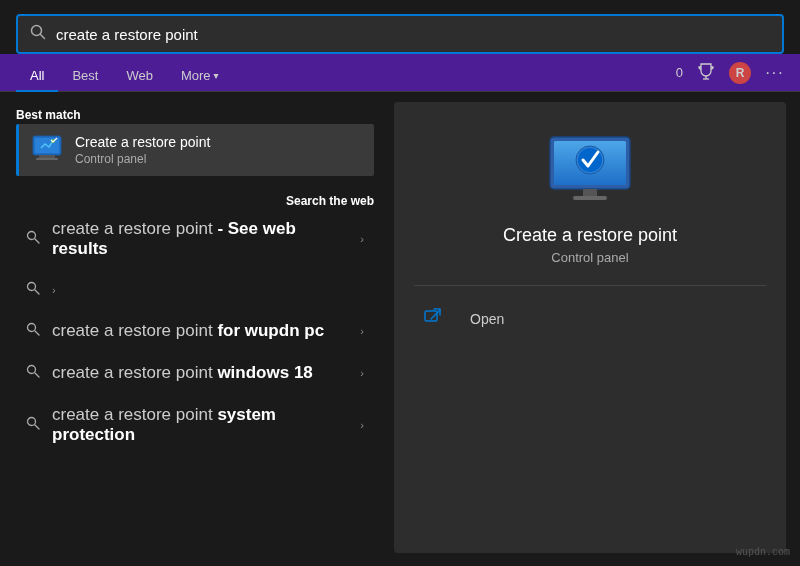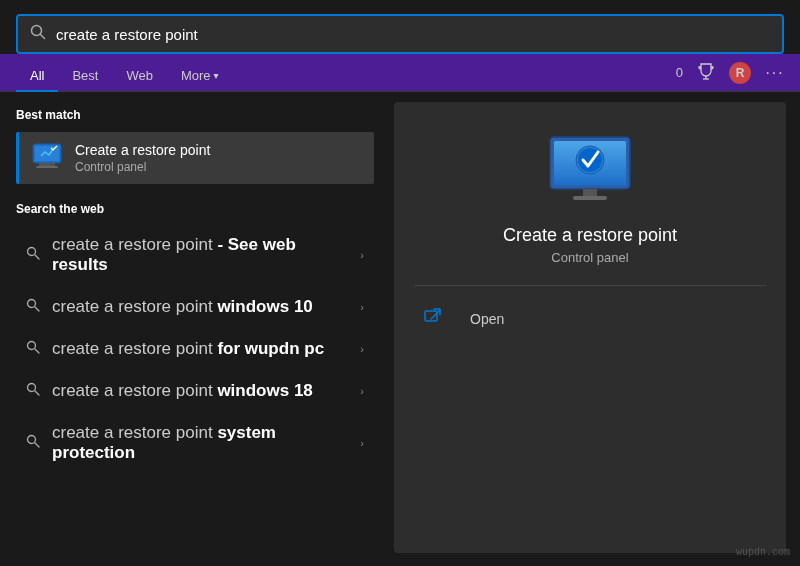--- a/index.html
+++ b/index.html
@@ -102,21 +102,21 @@
       width: 390px;
       padding: 16px 16px;
       overflow-y: auto;
       flex-shrink: 0;
     }
 
     .section-title {
       font-size: 12px;
       font-weight: 700;
       color: #ffffff;
-      margin-bottom: 10px;
+      margin-bottom: 2px;
     }
 
     .best-match-item {
       display: flex;
       align-items: center;
       gap: 12px;
       padding: 10px 12px;
       background: #3a3a3a;
       border-left: 3px solid #0078d4;
       border-radius: 2px;
@@ -136,21 +136,22 @@
       color: #ffffff;
     }
 
     .best-match-text .subtitle {
       font-size: 12px;
       color: #aaaaaa;
       margin-top: 2px;
     }
 
     .search-web-section .section-title {
-      margin-bottom: 8px;
+      margin-bottom: 0;
+      text-align: right;
     }
 
     .web-result-item {
       display: flex;
       align-items: center;
       padding: 11px 10px;
       cursor: pointer;
       border-radius: 2px;
       gap: 12px;
     }
@@ -319,21 +320,20 @@
         <span class="web-result-arrow">›</span>
       </div>
 
       <div class="web-result-item">
         <span class="web-result-icon">
           <svg width="14" height="14" viewBox="0 0 14 14" fill="none">
               <circle cx="5.5" cy="5.5" r="4" stroke="#aaa" stroke-width="1.3"></circle>
               <line x1="9" y1="9" x2="13" y2="13" stroke="#aaa" stroke-width="1.3" stroke-linecap="round"></line>
             </svg>
         </span>
-        <span class="web-result-text">create a restore point <b>windows 10</b></span>
         <span class="web-result-arrow">›</span>
       </div>
 
       <div class="web-result-item">
         <span class="web-result-icon">
           <svg width="14" height="14" viewBox="0 0 14 14" fill="none">
               <circle cx="5.5" cy="5.5" r="4" stroke="#aaa" stroke-width="1.3"></circle>
               <line x1="9" y1="9" x2="13" y2="13" stroke="#aaa" stroke-width="1.3" stroke-linecap="round"></line>
             </svg>
         </span>

